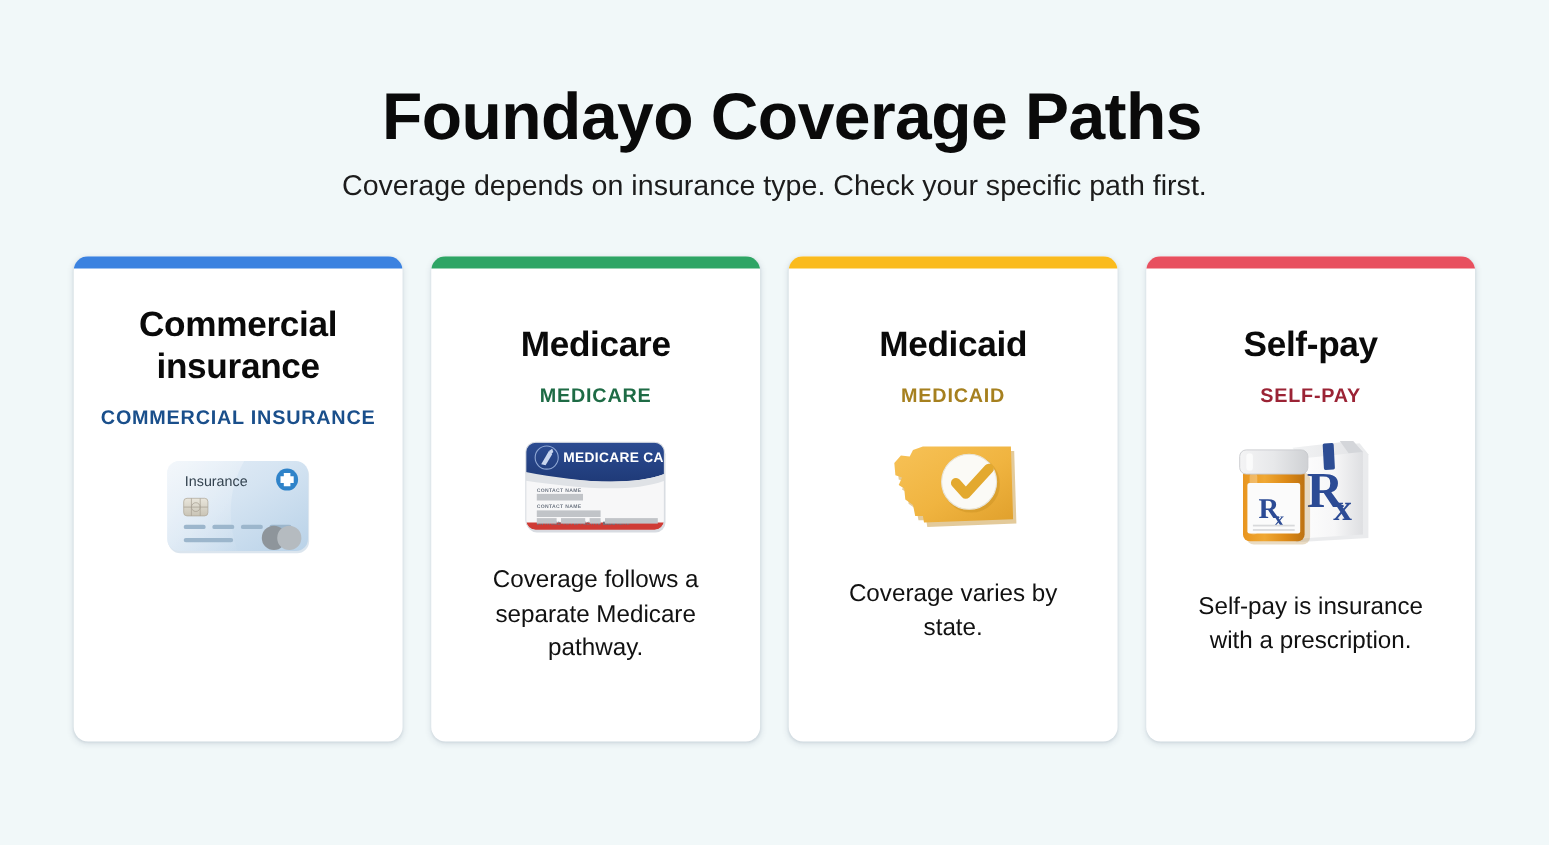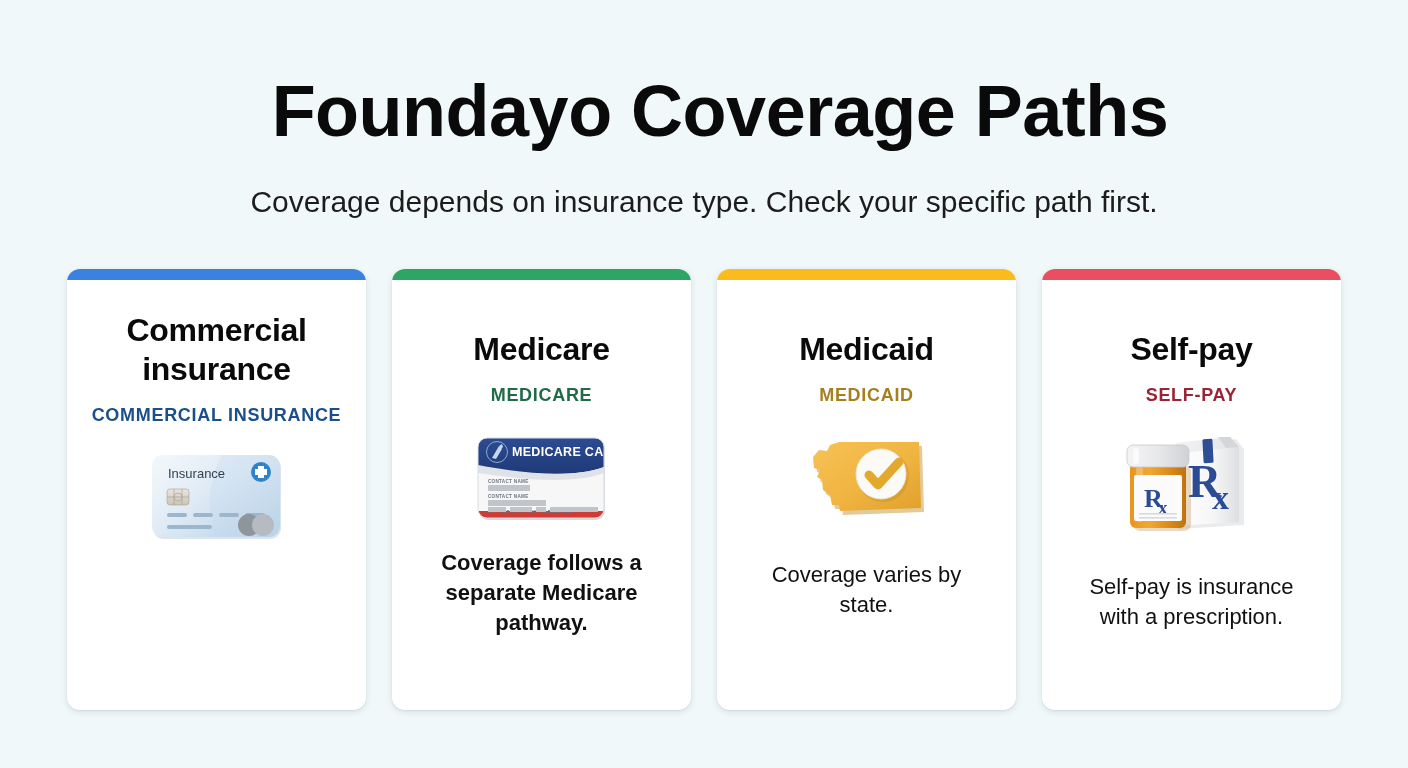--- a/index.html
+++ b/index.html
@@ -26,33 +26,33 @@
   }
 
   
   .header {
     width: 100%;
     text-align: center;
     padding-top: 74px;
   }
 
   .page-title {
-    font-size: 72px;
+    font-size: 60px;
     font-weight: bold;
     color: #0a0a0a;
     letter-spacing: -0.5px;
     line-height: 1.05;
     padding-left: 32px;
   }
 
   .page-subtitle {
-    font-size: 30px;
+    font-size: 26px;
     font-weight: normal;
     color: #1c1c1c;
-    margin-top: 34px;
+    margin-top: 16px;
     line-height: 1.2;
   }
 
   
   .card-grid {
     margin-top: 49px;
     display: flex;
     gap: 26px;
     align-items: flex-start;
   }
@@ -124,21 +124,21 @@
     padding: 0 10px;
   }
 
   
   .card.c1 .card-title { margin-top: 31px; }
   .card.c2 .card-title,
   .card.c3 .card-title,
   .card.c4 .card-title { margin-top: 50px; }
 
   .card.c1 .card-desc { margin-top: 4px; }
-  .card.c2 .card-desc { margin-top: 4px; font-weight: bold; }
+  .card.c2 .card-desc { margin-top: 4px; }
   .card.c3 .card-desc { margin-top: 16px; }
   .card.c4 .card-desc { margin-top: 28px; }
 
   
   .icon-svg { display: block; }
 </style>
 </head>
 <body>
 
 <div class="page">

